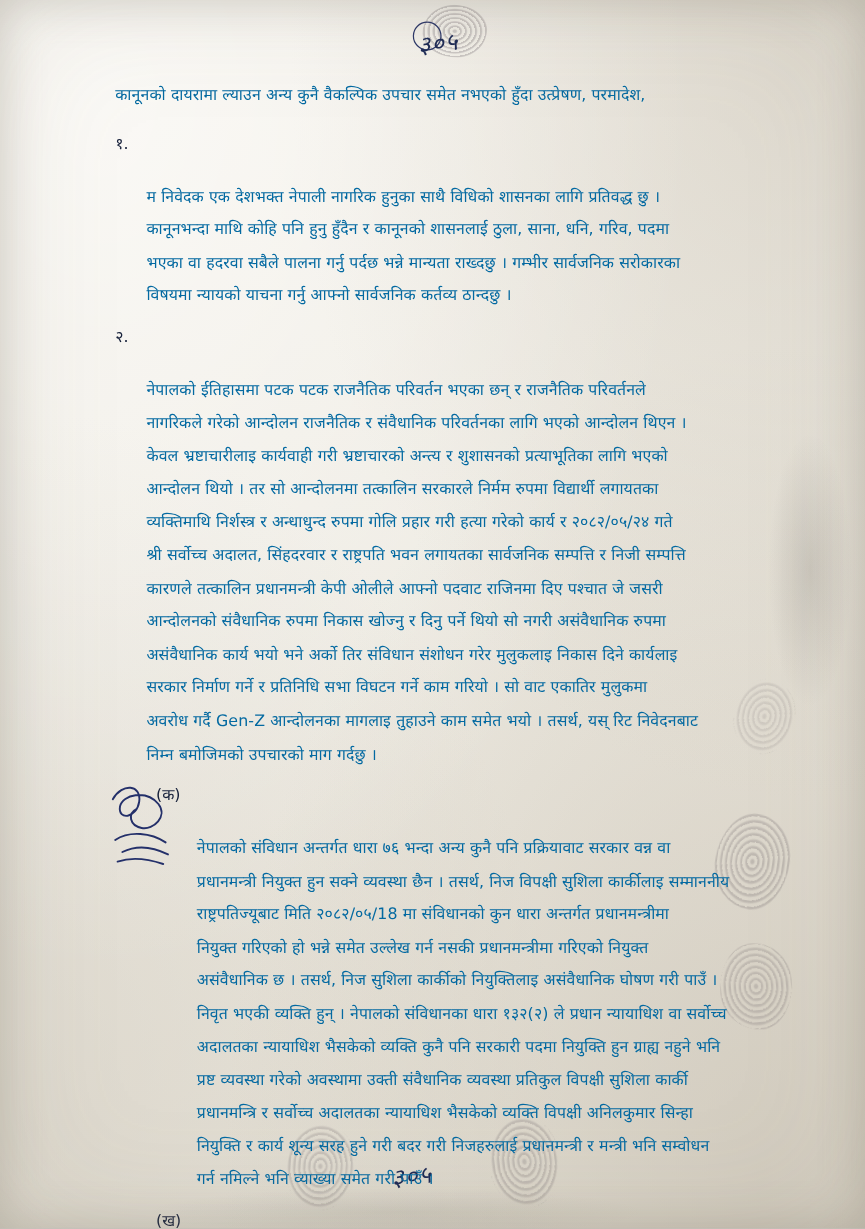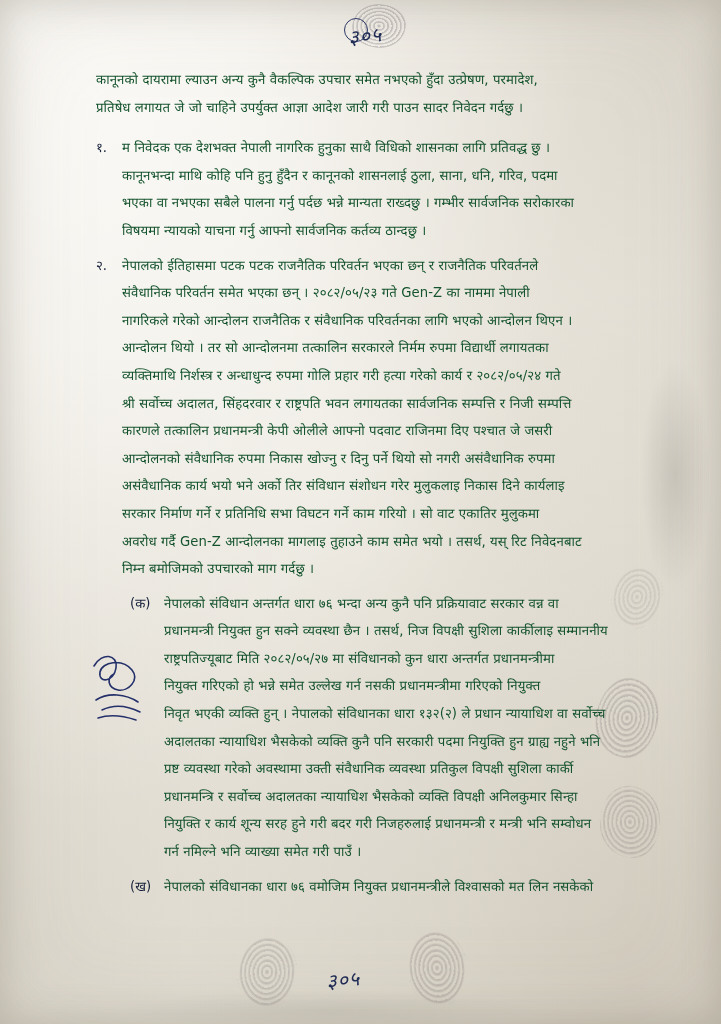--- a/index.html
+++ b/index.html
@@ -40,40 +40,41 @@
     left: 96px;
     top: 66px;
     width: 556px;
   }
 
   .doc-line {
     font-size: 13.2px;
     line-height: 27.6px;
     letter-spacing: 0.1px;
     white-space: nowrap;
-    color: #14532d;
+    color: #0369a1;
   }
 
   .para {
     display: flex;
     margin-bottom: 0px;
   }
   .para-marker {
     width: 26px;
     flex: 0 0 26px;
     font-size: 13.2px;
     line-height: 27.6px;
     color: #16203a;
   }
   .para-marker.wide {
     width: 34px;
     flex: 0 0 34px;
   }
   .para-body {
     flex: 1 1 auto;
+    margin-top: 44px;
   }
   .para-body .doc-line:first-child { }
 
   .block-top {
     margin-bottom: 6px;
   }
   .indent-1 { margin-left: 34px; }
 
   .spacer-sm { height: 7px; }
 
@@ -170,64 +171,64 @@
     <path d="M6 18 C14 4, 30 6, 28 20 C26 34, 10 36, 12 24 C14 14, 34 10, 44 22
              C52 32, 40 44, 30 42 C20 40, 18 30, 26 26
              M8 52 C20 44, 38 46, 50 54 M14 62 C26 56, 40 58, 52 64
              M10 70 C22 66, 36 68, 48 72" fill="none" stroke="#24306a" stroke-width="1.6" stroke-linecap="round"></path>
   </svg>
 
   <div class="content">
 
     <div class="block-top">
       <div class="doc-line">कानूनको दायरामा ल्याउन अन्य कुनै वैकल्पिक उपचार समेत नभएको हुँदा उत्प्रेषण, परमादेश,</div>
-      <div class="doc-line">प्रतिषेध लगायत जे जो चाहिने उपर्युक्त आज्ञा आदेश जारी गरी पाउन सादर निवेदन गर्दछु ।</div>
     </div>
 
     <div class="spacer-sm"></div>
 
     <div class="para">
       <div class="para-marker">१.</div>
       <div class="para-body">
         <div class="doc-line">म निवेदक एक देशभक्त नेपाली नागरिक हुनुका साथै विधिको शासनका लागि प्रतिवद्ध छु ।</div>
         <div class="doc-line">कानूनभन्दा माथि कोहि पनि हुनु हुँदैन र कानूनको शासनलाई ठुला, साना, धनि, गरिव, पदमा</div>
-        <div class="doc-line">भएका वा नभएका सबैले पालना गर्नु पर्दछ भन्ने मान्यता राख्दछु । गम्भीर सार्वजनिक सरोकारका</div>
+        <div class="doc-line">भएका वा हदरवा सबैले पालना गर्नु पर्दछ भन्ने मान्यता राख्दछु । गम्भीर सार्वजनिक सरोकारका</div>
         <div class="doc-line">विषयमा न्यायको याचना गर्नु आफ्नो सार्वजनिक कर्तव्य ठान्दछु ।</div>
       </div>
     </div>
 
     <div class="spacer-sm"></div>
 
     <div class="para">
       <div class="para-marker">२.</div>
       <div class="para-body">
         <div class="doc-line">नेपालको ईतिहासमा पटक पटक राजनैतिक परिवर्तन भएका छन् र राजनैतिक परिवर्तनले</div>
-        <div class="doc-line">संवैधानिक परिवर्तन समेत भएका छन् । २०८२/०५/२३ गते Gen-Z का नाममा नेपाली</div>
         <div class="doc-line">नागरिकले गरेको आन्दोलन राजनैतिक र संवैधानिक परिवर्तनका लागि भएको आन्दोलन थिएन ।</div>
+        <div class="doc-line">केवल भ्रष्टाचारीलाइ कार्यवाही गरी भ्रष्टाचारको अन्त्य र शुशासनको प्रत्याभूतिका लागि भएको</div>
         <div class="doc-line">आन्दोलन थियो । तर सो आन्दोलनमा तत्कालिन सरकारले निर्मम रुपमा विद्यार्थी लगायतका</div>
         <div class="doc-line">व्यक्तिमाथि निर्शस्त्र र अन्धाधुन्द रुपमा गोलि प्रहार गरी हत्या गरेको कार्य र २०८२/०५/२४ गते</div>
         <div class="doc-line">श्री सर्वोच्च अदालत, सिंहदरवार र राष्ट्रपति भवन लगायतका सार्वजनिक सम्पत्ति र निजी सम्पत्ति</div>
         <div class="doc-line">कारणले तत्कालिन प्रधानमन्त्री केपी ओलीले आफ्नो पदवाट राजिनमा दिए पश्चात जे जसरी</div>
         <div class="doc-line">आन्दोलनको संवैधानिक रुपमा निकास खोज्नु र दिनु पर्ने थियो सो नगरी असंवैधानिक रुपमा</div>
         <div class="doc-line">असंवैधानिक कार्य भयो भने अर्को तिर संविधान संशोधन गरेर मुलुकलाइ निकास दिने कार्यलाइ</div>
         <div class="doc-line">सरकार निर्माण गर्ने र प्रतिनिधि सभा विघटन गर्ने काम गरियो । सो वाट एकातिर मुलुकमा</div>
         <div class="doc-line">अवरोध गर्दै Gen-Z आन्दोलनका मागलाइ तुहाउने काम समेत भयो । तसर्थ, यस् रिट निवेदनबाट</div>
         <div class="doc-line">निम्न बमोजिमको उपचारको माग गर्दछु ।</div>
       </div>
     </div>
 
     <div class="spacer-sm"></div>
 
     <div class="para indent-1">
       <div class="para-marker wide">(क)</div>
       <div class="para-body">
         <div class="doc-line">नेपालको संविधान अन्तर्गत धारा ७६ भन्दा अन्य कुनै पनि प्रक्रियावाट सरकार वन्न वा</div>
         <div class="doc-line">प्रधानमन्त्री नियुक्त हुन सक्ने व्यवस्था छैन । तसर्थ, निज विपक्षी सुशिला कार्कीलाइ सम्माननीय</div>
-        <div class="doc-line">राष्ट्रपतिज्यूबाट मिति २०८२/०५/२७ मा संविधानको कुन धारा अन्तर्गत प्रधानमन्त्रीमा</div>
+        <div class="doc-line">राष्ट्रपतिज्यूबाट मिति २०८२/०५/18 मा संविधानको कुन धारा अन्तर्गत प्रधानमन्त्रीमा</div>
         <div class="doc-line">नियुक्त गरिएको हो भन्ने समेत उल्लेख गर्न नसकी प्रधानमन्त्रीमा गरिएको नियुक्त</div>
+        <div class="doc-line">असंवैधानिक छ । तसर्थ, निज सुशिला कार्कीको नियुक्तिलाइ असंवैधानिक घोषण गरी पाउँ ।</div>
         <div class="doc-line">निवृत भएकी व्यक्ति हुन् । नेपालको संविधानका धारा १३२(२) ले प्रधान न्यायाधिश वा सर्वोच्च</div>
         <div class="doc-line">अदालतका न्यायाधिश भैसकेको व्यक्ति कुनै पनि सरकारी पदमा नियुक्ति हुन ग्राह्य नहुने भनि</div>
         <div class="doc-line">प्रष्ट व्यवस्था गरेको अवस्थामा उक्ती संवैधानिक व्यवस्था प्रतिकुल विपक्षी सुशिला कार्की</div>
         <div class="doc-line">प्रधानमन्त्रि र सर्वोच्च अदालतका न्यायाधिश भैसकेको व्यक्ति विपक्षी अनिलकुमार सिन्हा</div>
         <div class="doc-line">नियुक्ति र कार्य शून्य सरह हुने गरी बदर गरी निजहरुलाई प्रधानमन्त्री र मन्त्री भनि सम्वोधन</div>
         <div class="doc-line">गर्न नमिल्ने भनि व्याख्या समेत गरी पाउँ ।</div>
       </div>
     </div>
 
     <div class="spacer-sm"></div>

